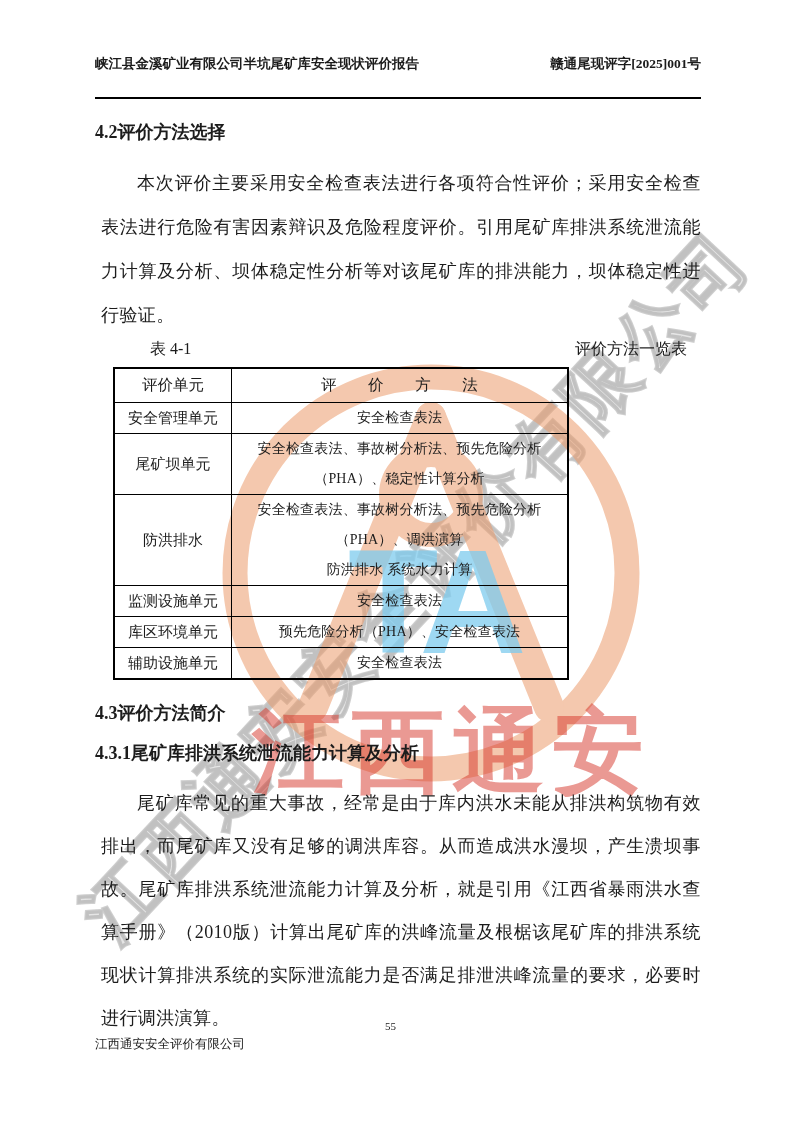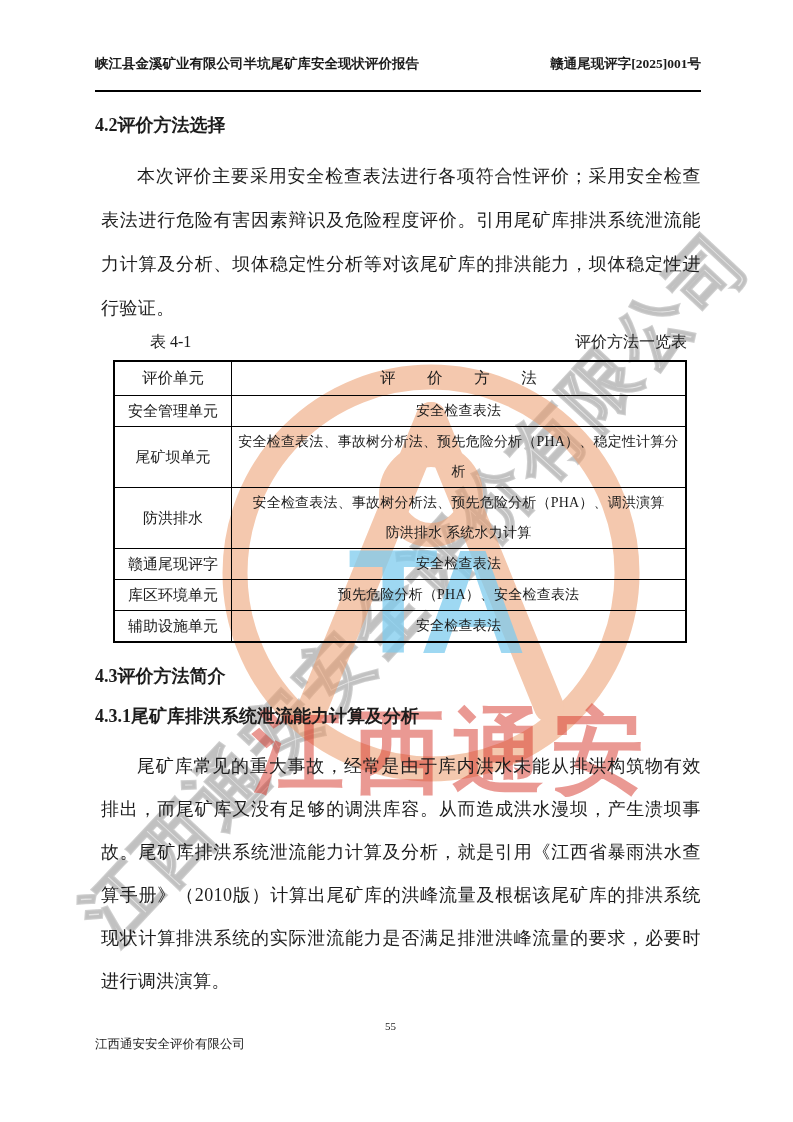--- a/index.html
+++ b/index.html
@@ -41,38 +41,38 @@
     text-shadow:0 0 1px rgba(150,150,150,0.25);
     transform:rotate(-47deg);
     transform-origin:460px 37px;
     letter-spacing:4px;
   }
   
   .content{position:absolute;left:95px;top:55px;width:606px;z-index:1;}
   .hdr{
     display:flex;justify-content:space-between;align-items:flex-end;
     font-size:13.5px;font-weight:bold;
-    padding-bottom:17px;border-bottom:2px solid #000;
+    padding-bottom:24px;border-bottom:2px solid #000;
   }
   h2.sec{font-size:18px;font-weight:bold;margin:20px 0 0 0;line-height:26px;}
   h3.sec{font-size:18px;font-weight:bold;margin:14px 0 8px 0;line-height:26px;}
   p.body-par{
     margin:16px 0 0 6px;
     font-size:18px;letter-spacing:0.4px;
     text-align:justify;text-justify:inter-ideograph;
     text-indent:2em;
   }
   #par-42{line-height:44px;}
   #par-431{line-height:43px;}
   .tbl-caption{position:relative;margin-top:2px;height:24px;font-size:16px;}
   .tbl-caption .cap-label{position:absolute;left:55px;top:0;}
   .tbl-caption .cap-title{position:absolute;left:18px;width:574px;text-align:right;top:0;}
   table.methods{
     margin:4px 0 0 18px;
-    width:574px;
+    width:456px;
     border-collapse:collapse;
     border:2px solid #000;
     background:transparent;
   }
   table.methods td{
     border:1px solid #000;
     text-align:center;vertical-align:middle;
     padding:0 4px;
   }
   td.unit-cell{width:108px;font-size:15px;height:30px;}
@@ -143,21 +143,21 @@
             </td>
           </tr>
           <tr>
             <td class="unit-cell">防洪排水</td>
             <td class="methods-cell">
               <div class="method-line">安全检查表法、事故树分析法、预先危险分析（PHA）、调洪演算</div>
               <div class="method-line">防洪排水 系统水力计算</div>
             </td>
           </tr>
           <tr>
-            <td class="unit-cell">赣通尾现评字</td>
+            <td class="unit-cell">监测设施单元</td>
             <td class="methods-cell">
               <div class="method-line">安全检查表法</div>
             </td>
           </tr>
           <tr>
             <td class="unit-cell">库区环境单元</td>
             <td class="methods-cell">
               <div class="method-line">预先危险分析（PHA）、安全检查表法</div>
             </td>
           </tr>

